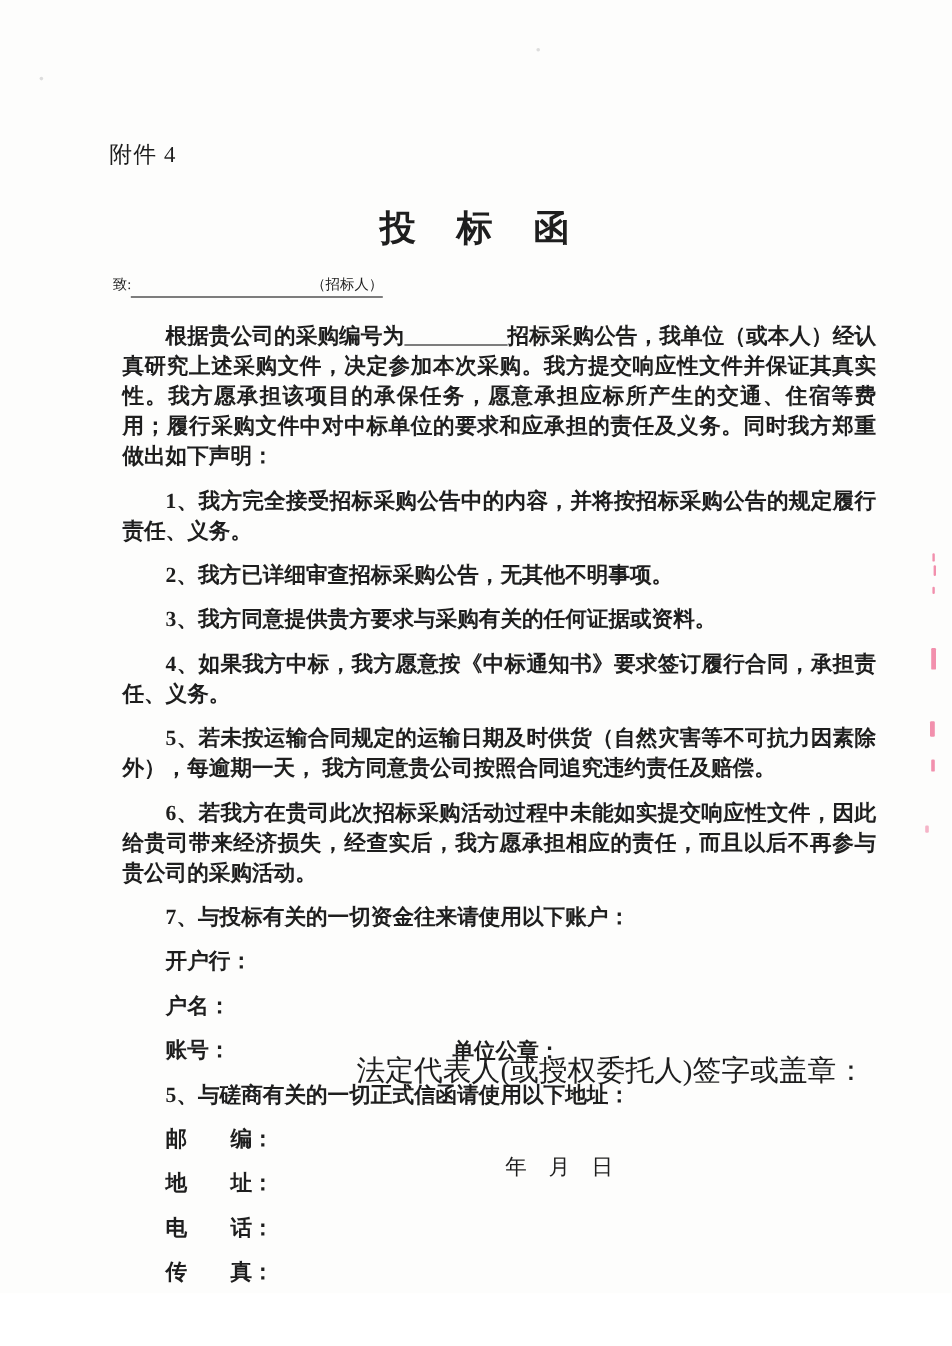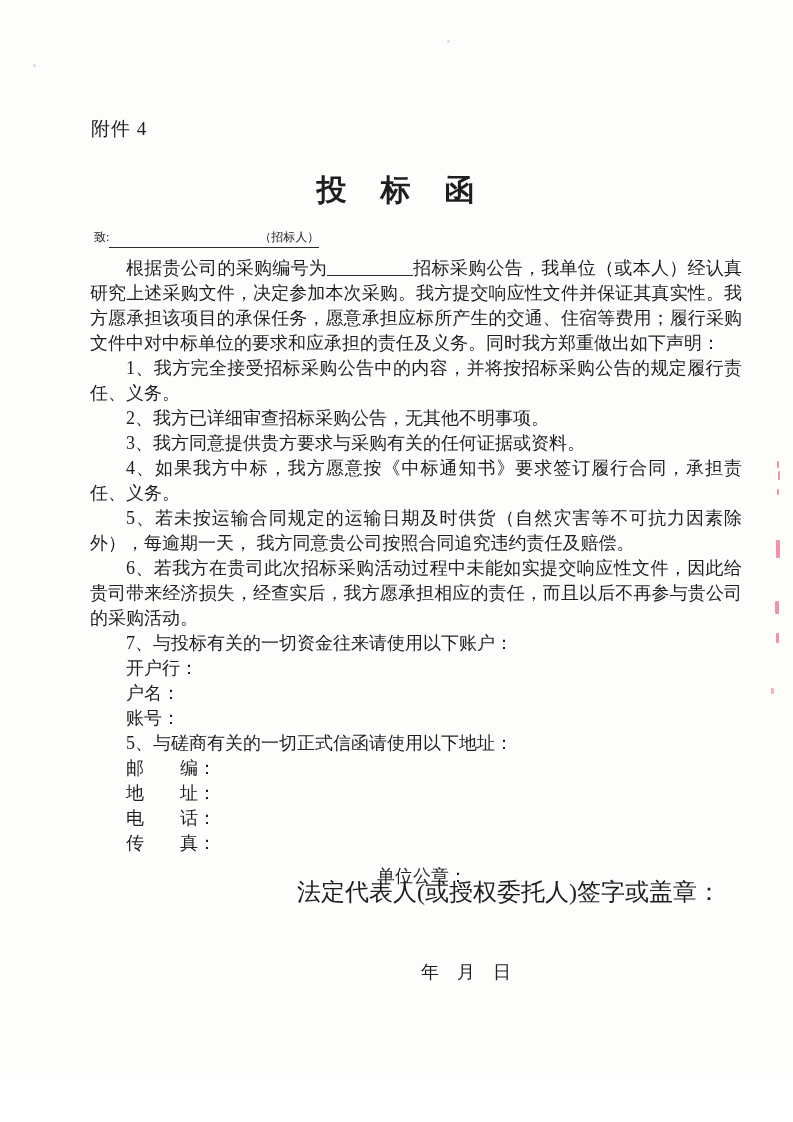--- a/index.html
+++ b/index.html
@@ -35,23 +35,23 @@
   .inline-blank {
     display:inline-block; width:86px; height:14px;
     border-bottom:1.7px solid #2a2a2a;
     vertical-align:-2px;
   }
   .body-text {
     position:absolute; left:90px; top:256px; width:652px;
     font-size:18px; line-height:25px;
     text-align:justify;
   }
-  .body-text p { margin:0; text-indent:2em; }
+  .body-text p { margin:12px; text-indent:2em;font-weight:bold; }
   .sig-seal {
-    position:absolute; left:377px; top:864px; font-size:18px;
+    position:absolute; left:377px; top:864px; font-size:18px;font-weight:bold;
   }
   .sig-rep {
     position:absolute; left:277px; top:876px; font-size:24px;margin-left:20px;
   }
   .sig-date {
     position:absolute; left:421px; top:960px; font-size:18px;
   }
   .artifact {
     position:absolute; background:#ee6b93; border-radius:1px; opacity:.75;
   }

